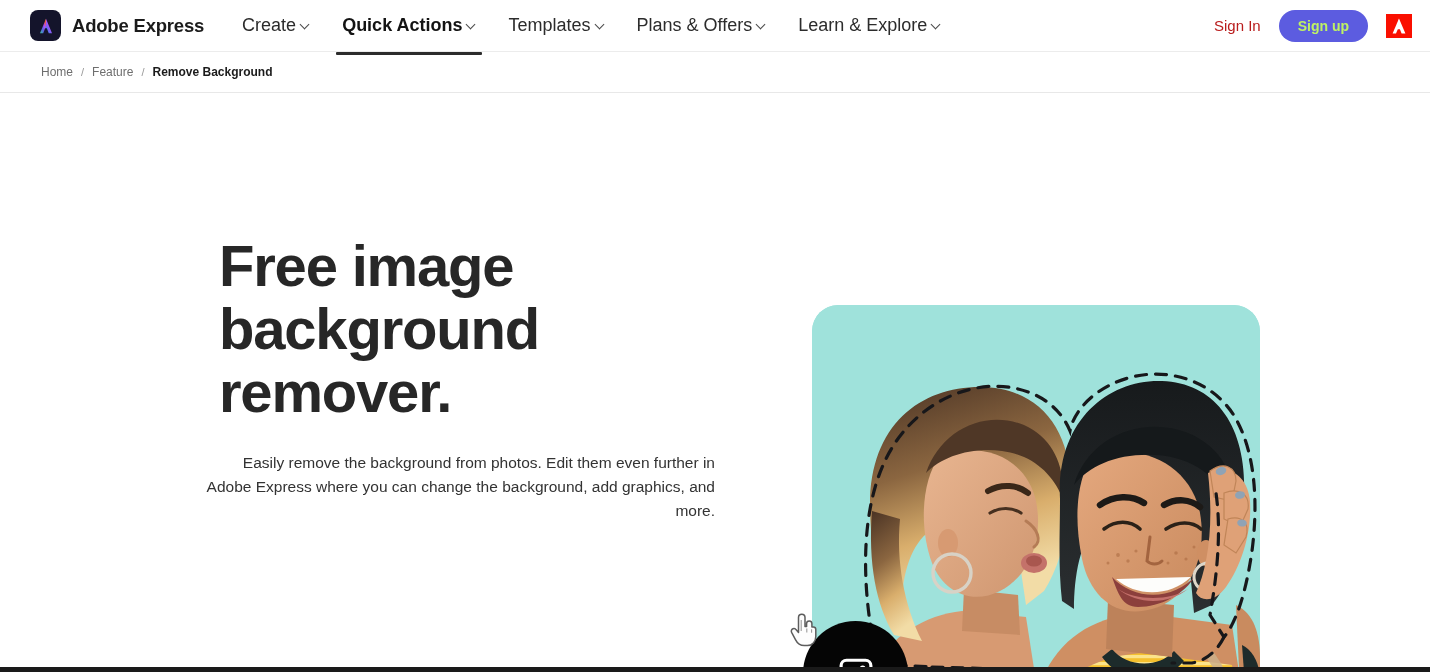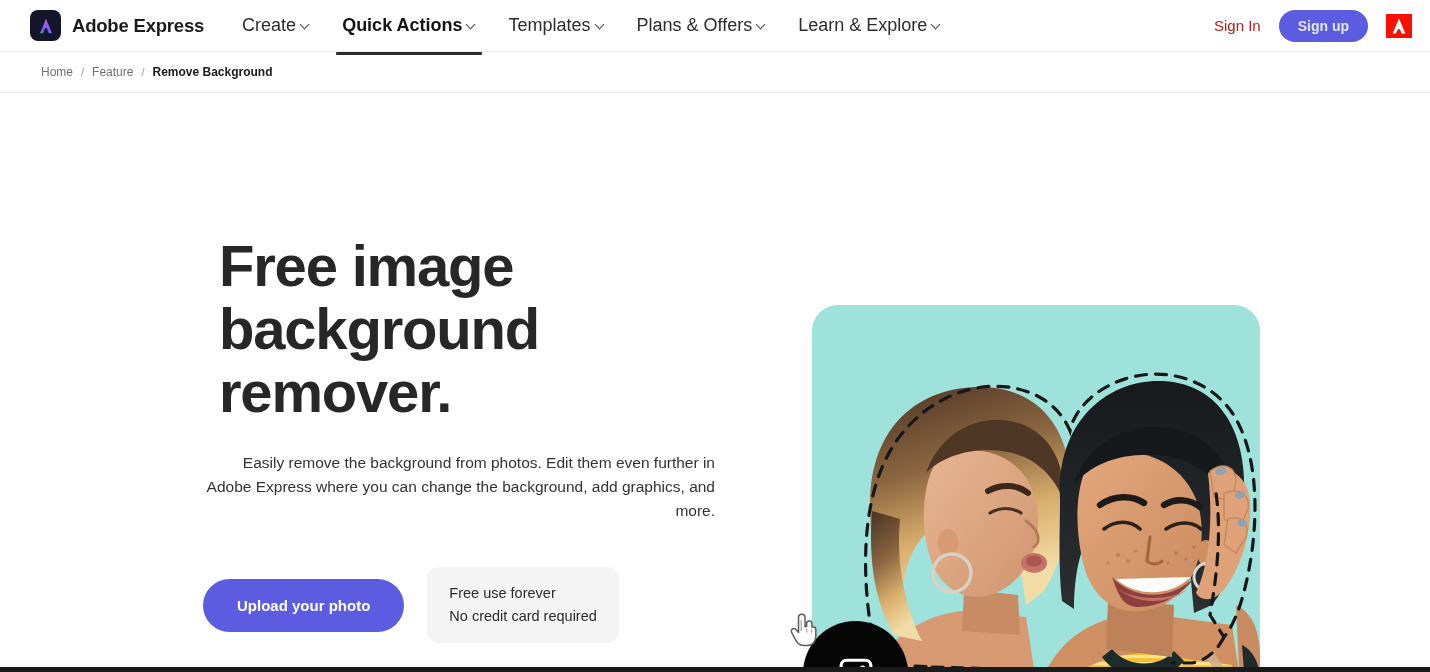--- a/index.html
+++ b/index.html
@@ -59,21 +59,21 @@
   }
 
   .header-right {
     margin-left:auto;
     display:flex; align-items:center; gap:18px;
   }
   .signin {
     font-size:15px; color:#b91c1c; cursor:pointer; white-space:nowrap;
   }
   .signup {
-    background:#5C5CE0; color:#e5e5e5;
+    background:#5C5CE0; color:#bef264;
     font-size:14px; font-weight:bold;
     border:none; border-radius:20px;
     padding:8px 19px;
     cursor:pointer; white-space:nowrap;
   }
   .adobe-mark { width:26px; height:24px; flex:0 0 auto; }
 
   
   .breadcrumb {
     height:41px;
@@ -241,27 +241,20 @@
 
   <div class="hero-copy">
     <h1 class="headline">
       <span>Free image</span><br>
       <span>background</span><br>
       <span>remover.</span>
     </h1>
 
     <p class="subtext">Easily remove the background from photos. Edit them even further in Adobe Express where you can change the background, add graphics, and more.</p>
 
-    <div class="cta-row">
-      <button class="upload-btn">Upload your photo</button>
-      <div class="promo">
-        <div>Free use forever</div>
-        <div>No credit card required</div>
-      </div>
-    </div>
   </div>
 
   <div class="hero-media">
 
     <div class="photo-card">
       <svg width="448" height="428" viewBox="0 0 448 428" aria-hidden="true">
         <defs>
           <clipPath id="cardClip">
               <rect x="0" y="0" width="448" height="428" rx="26"></rect>
             </clipPath>

